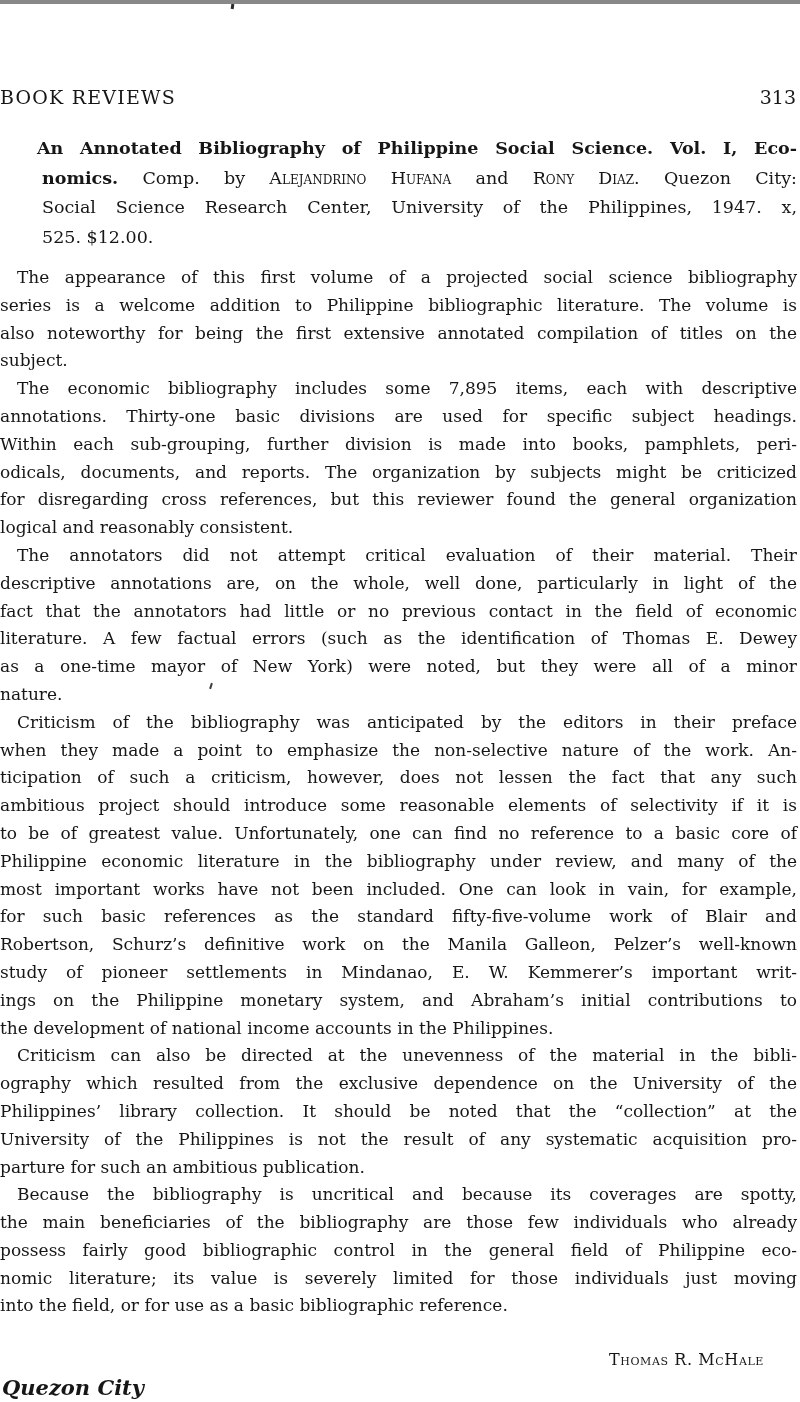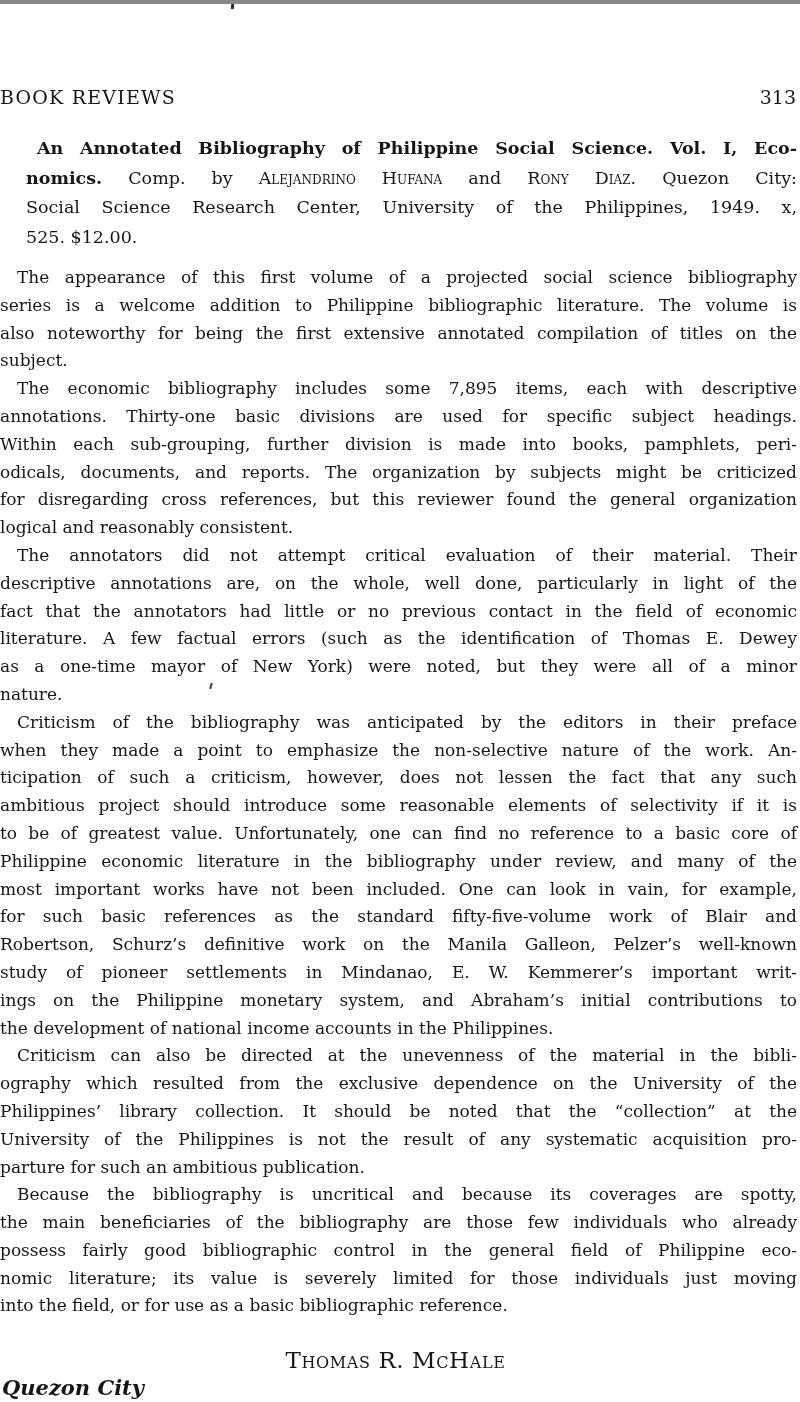--- a/index.html
+++ b/index.html
@@ -16,34 +16,34 @@
   .runhead{
     position:absolute;top:81px;left:0;right:4px;
     display:flex;justify-content:space-between;align-items:baseline;
     font-size:19px;line-height:24px;
   }
   .runhead .sect{letter-spacing:1.2px;}
   
   .citation{position:absolute;top:130px;left:0;right:3px;font-size:17.5px;}
   .cline{line-height:29.5px;white-space:normal;}
   .cline.just{text-align:justify;text-align-last:justify;padding-left:37px;}
-  .cline.hang{padding-left:26px;}
+  .cline.hang{padding-left:42px;}
   .seg-bold{font-weight:bold;}
   .seg-smallcaps{font-variant:small-caps;font-variant-caps:small-caps;}
   
   .body{position:absolute;top:260px;left:0;right:3px;font-size:17px;}
   .para{margin:0;}
   .line{line-height:27.8px;text-align:justify;text-align-last:justify;}
   .line.first{text-indent:17px;}
   .line.last{text-align-last:left;}
   
   .signature{
     position:absolute;top:1344px;left:0;right:36px;
-    text-align:center;font-variant:small-caps;font-variant-caps:small-caps;
-    font-size:23px;line-height:24px;letter-spacing:0.6px;padding-left:27px;
+    text-align:right;font-variant:small-caps;font-variant-caps:small-caps;
+    font-size:16px;line-height:24px;letter-spacing:0.6px;padding-left:27px;
   }
   .location{
     position:absolute;top:1371px;left:2px;
     font-style:italic;font-weight:bold;font-size:21px;line-height:26px;
   }
 </style>
 </head>
 <body>
 
 <div class="page">
@@ -52,21 +52,21 @@
   <div class="artifact mid-speck"></div>
 
   <div class="runhead">
     <span class="sect">BOOK REVIEWS</span>
     <span class="pageno">313</span>
   </div>
 
   <div class="citation">
       <div class="cline just"><span class="seg-bold">An Annotated Bibliography of Philippine Social Science. Vol. I, Eco-</span></div>
       <div class="cline just hang"><span class="seg-bold">nomics.</span><span class="seg-regular"> Comp. by </span><span class="seg-smallcaps">Alejandrino Hufana</span><span class="seg-regular"> and </span><span class="seg-smallcaps">Rony Diaz</span><span class="seg-regular">. Quezon City:</span></div>
-      <div class="cline just hang"><span class="seg-regular">Social Science Research Center, University of the Philippines, 1949. x,</span></div>
+      <div class="cline just hang"><span class="seg-regular">Social Science Research Center, University of the Philippines, 1947. x,</span></div>
       <div class="cline hang"><span class="seg-regular">525. $12.00.</span></div>
     </div>
 
   <div class="body">
       <div class="para">
         <div class="line first">The appearance of this first volume of a projected social science bibliography</div>
         <div class="line">series is a welcome addition to Philippine bibliographic literature. The volume is</div>
         <div class="line">also noteworthy for being the first extensive annotated compilation of titles on the</div>
         <div class="line last">subject.</div>
       </div>

